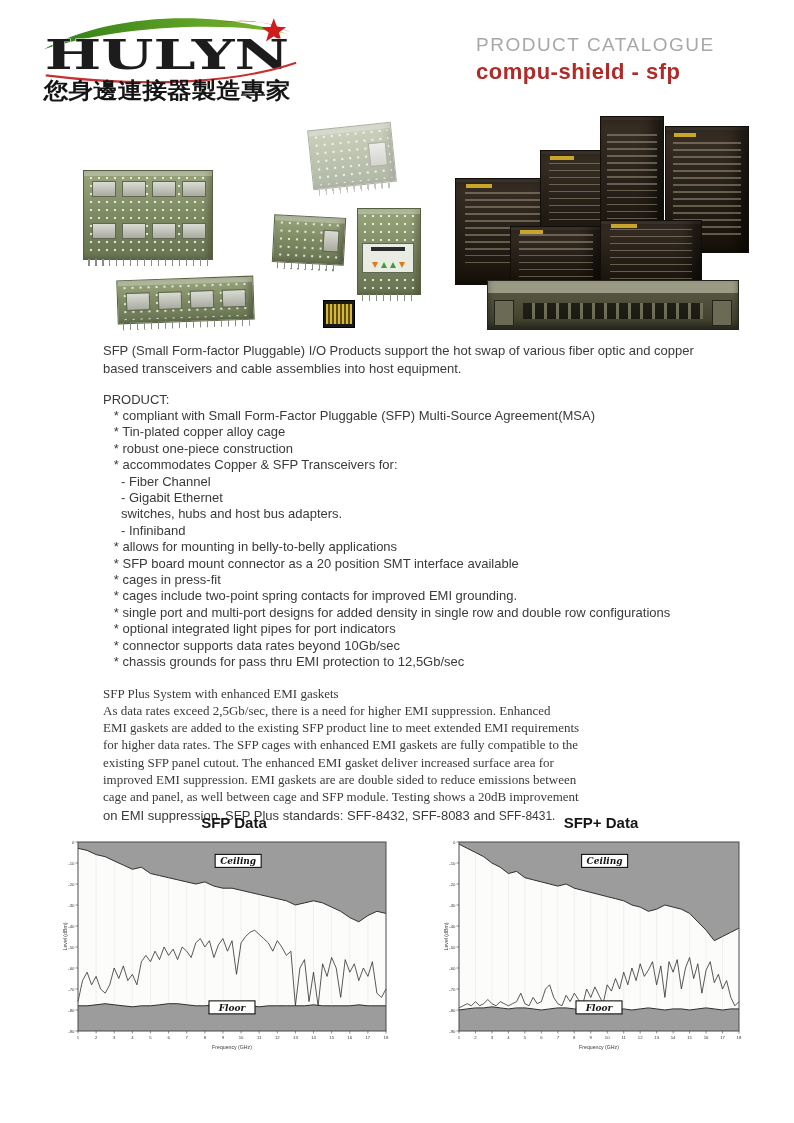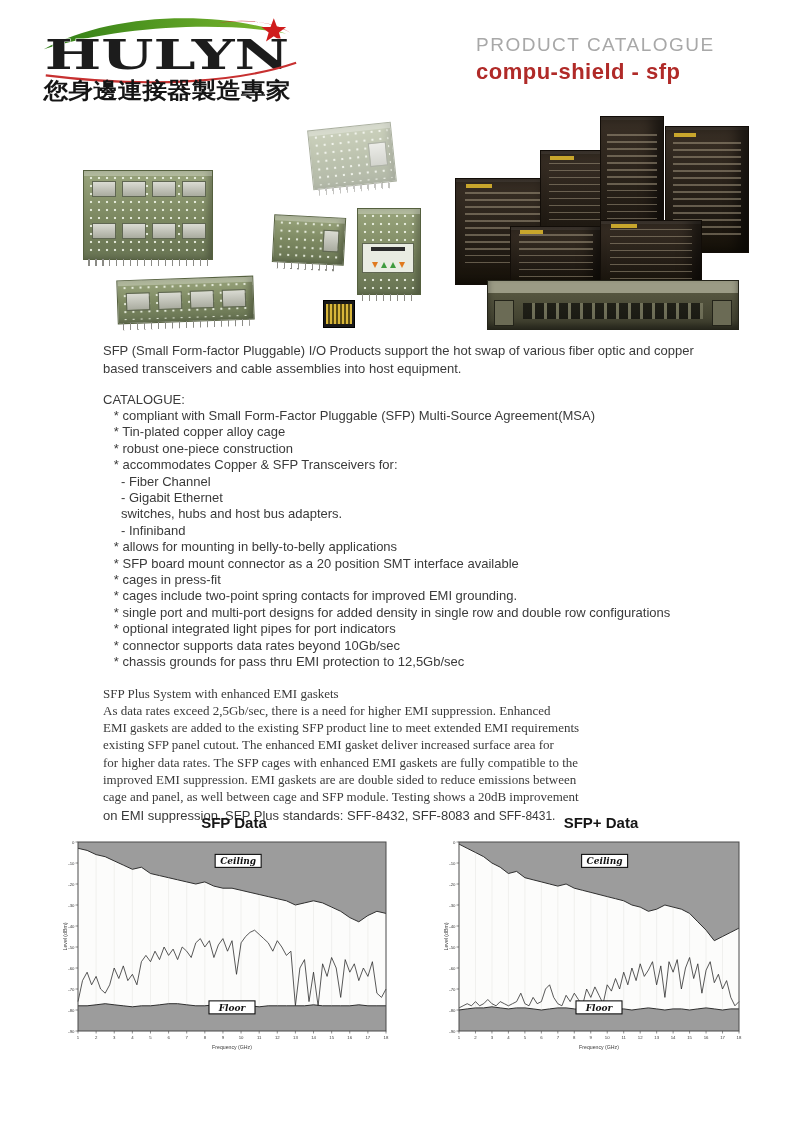--- a/index.html
+++ b/index.html
@@ -145,21 +145,21 @@
     </div>
   </div>
 
   <div class="text-col">
     <div class="intro">
         <div class="bodyline">SFP (Small Form-factor Pluggable) I/O Products support the hot swap of various fiber optic and copper</div>
         <div class="bodyline">based transceivers and cable assemblies into host equipment.</div>
       </div>
 
     <div class="features">
-      <div class="features-heading">CATALOGUE:</div>
+      <div class="features-heading">PRODUCT:</div>
       <div>
           <div class="featline">   * compliant with Small Form-Factor Pluggable (SFP) Multi-Source Agreement(MSA)</div>
           <div class="featline">   * Tin-plated copper alloy cage</div>
           <div class="featline">   * robust one-piece construction</div>
           <div class="featline">   * accommodates Copper &amp; SFP Transceivers for:</div>
           <div class="featline">     - Fiber Channel</div>
           <div class="featline">     - Gigabit Ethernet</div>
           <div class="featline">     switches, hubs and host bus adapters.</div>
           <div class="featline">     - Infiniband</div>
           <div class="featline">   * allows for mounting in belly-to-belly applications</div>
@@ -171,22 +171,22 @@
           <div class="featline">   * connector supports data rates beyond 10Gb/sec</div>
           <div class="featline">   * chassis grounds for pass thru EMI protection to 12,5Gb/sec</div>
         </div>
     </div>
 
     <div class="sfpplus">
       <div>
           <div class="bodyline2">SFP Plus System with enhanced EMI gaskets</div>
           <div class="bodyline2">As data rates exceed 2,5Gb/sec, there is a need for higher EMI suppression. Enhanced</div>
           <div class="bodyline2">EMI gaskets are added to the existing SFP product line to meet extended EMI requirements</div>
+          <div class="bodyline2">for higher data rates. The SFP cages with enhanced EMI gaskets are fully compatible to the</div>
           <div class="bodyline2">existing SFP panel cutout. The enhanced EMI gasket deliver increased surface area for</div>
-          <div class="bodyline2">for higher data rates. The SFP cages with enhanced EMI gaskets are fully compatible to the</div>
           <div class="bodyline2">improved EMI suppression. EMI gaskets are are double sided to reduce emissions between</div>
           <div class="bodyline2">cage and panel, as well between cage and SFP module. Testing shows a 20dB improvement</div>
         </div>
       <div class="lastline"><span>on EMI suppression. SFP Plus standards: SFF-8432, SFF-8083 and </span><span class="big">SFF-8431.</span></div>
     </div>
   </div>
 
   <div class="chart" style="left:62px;top:814px;width:330px;">
     <div class="chart-title">SFP Data</div>
     <div class="chart-canvas">

